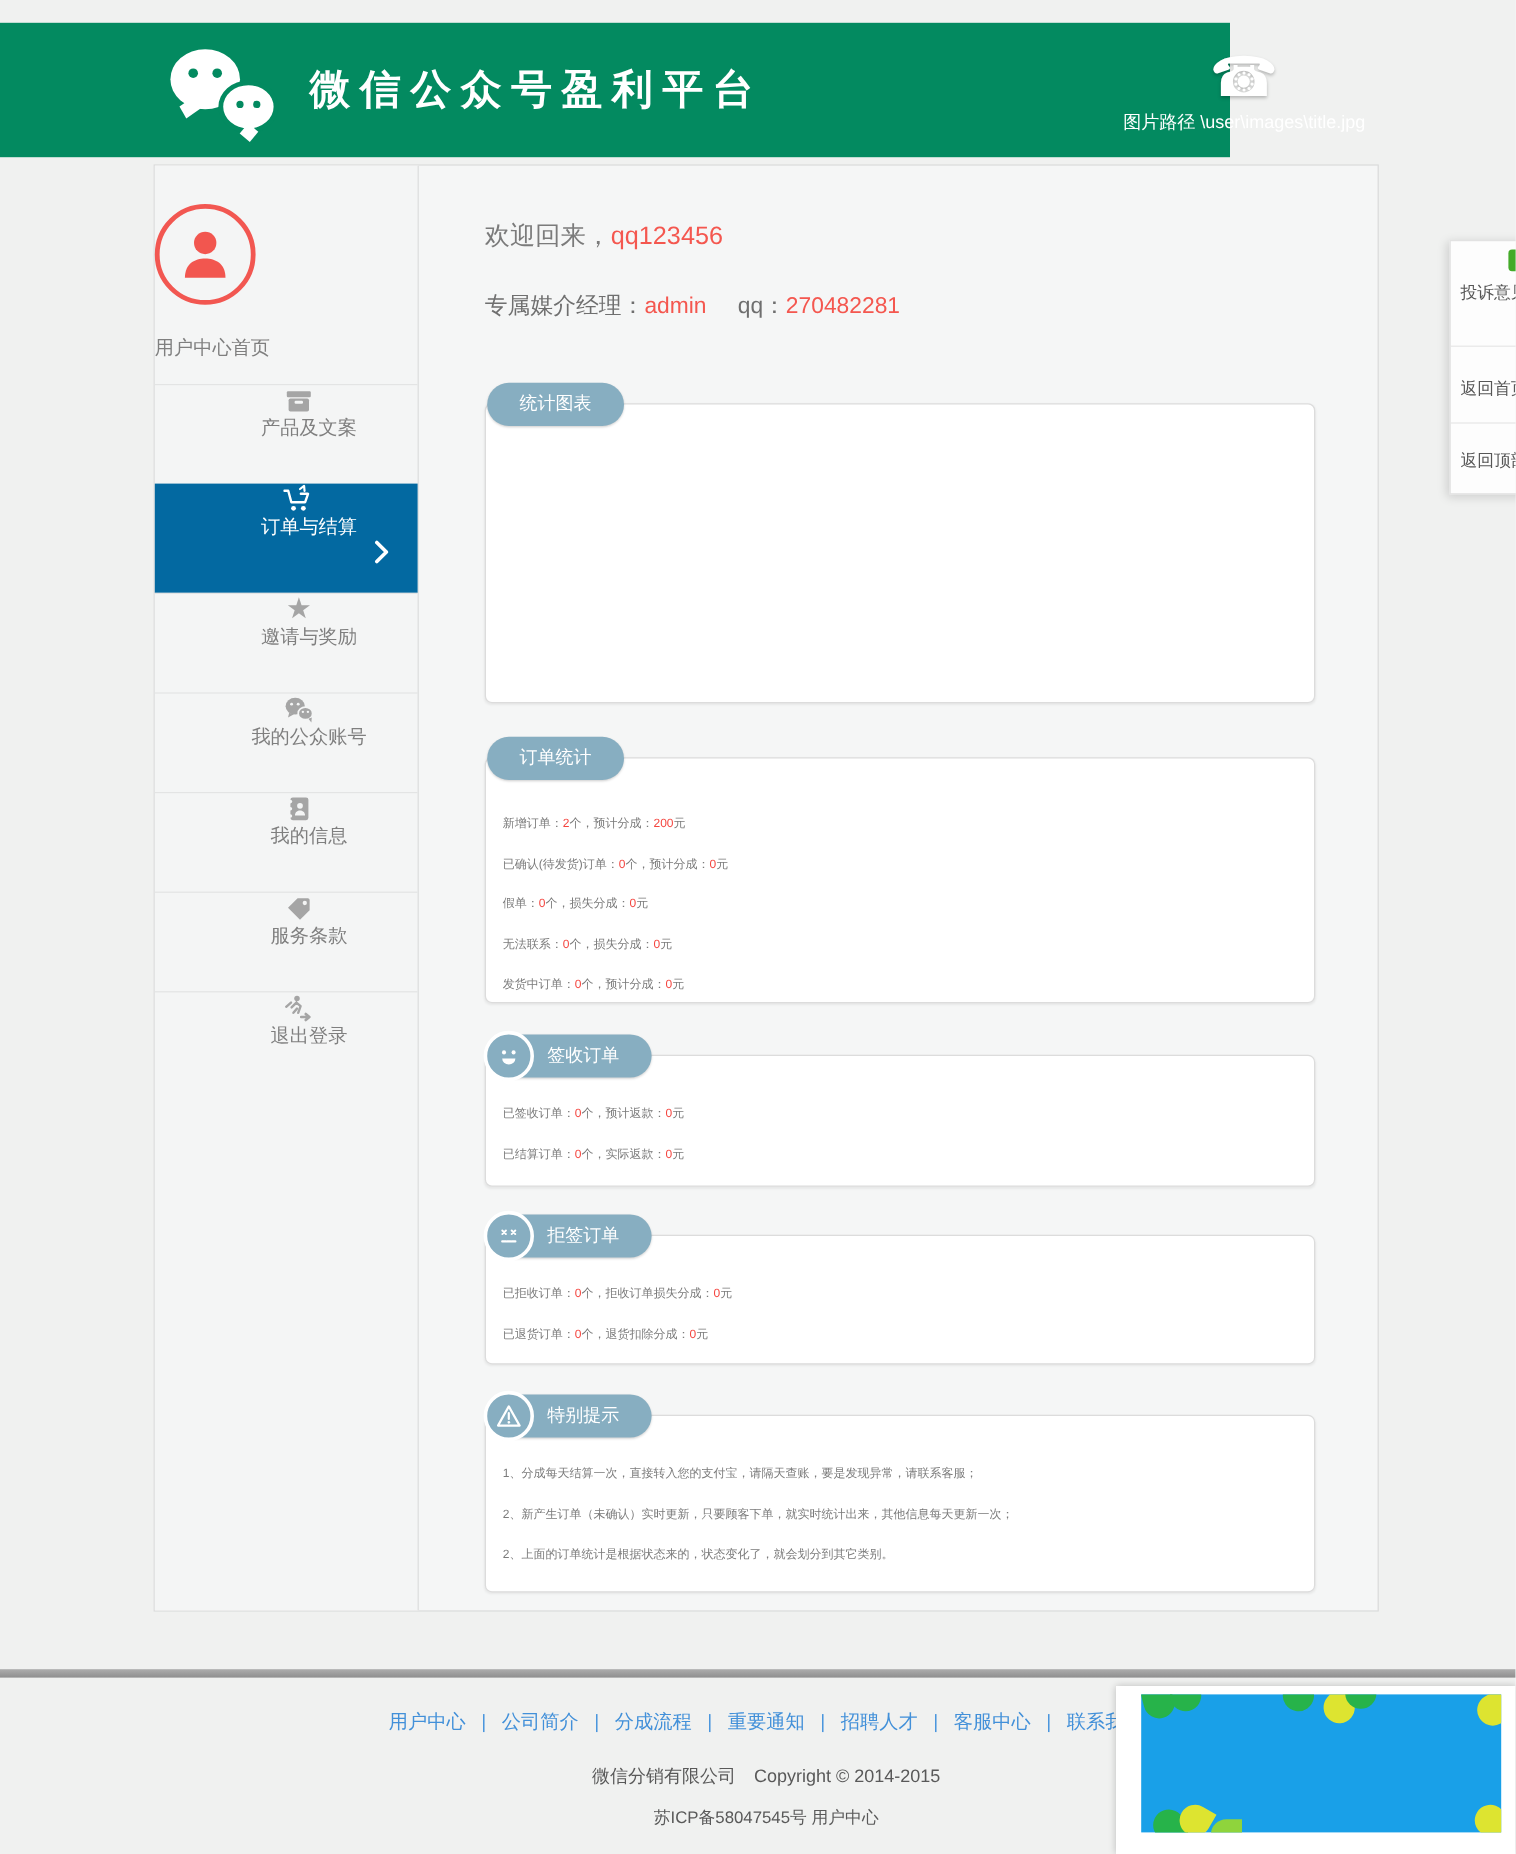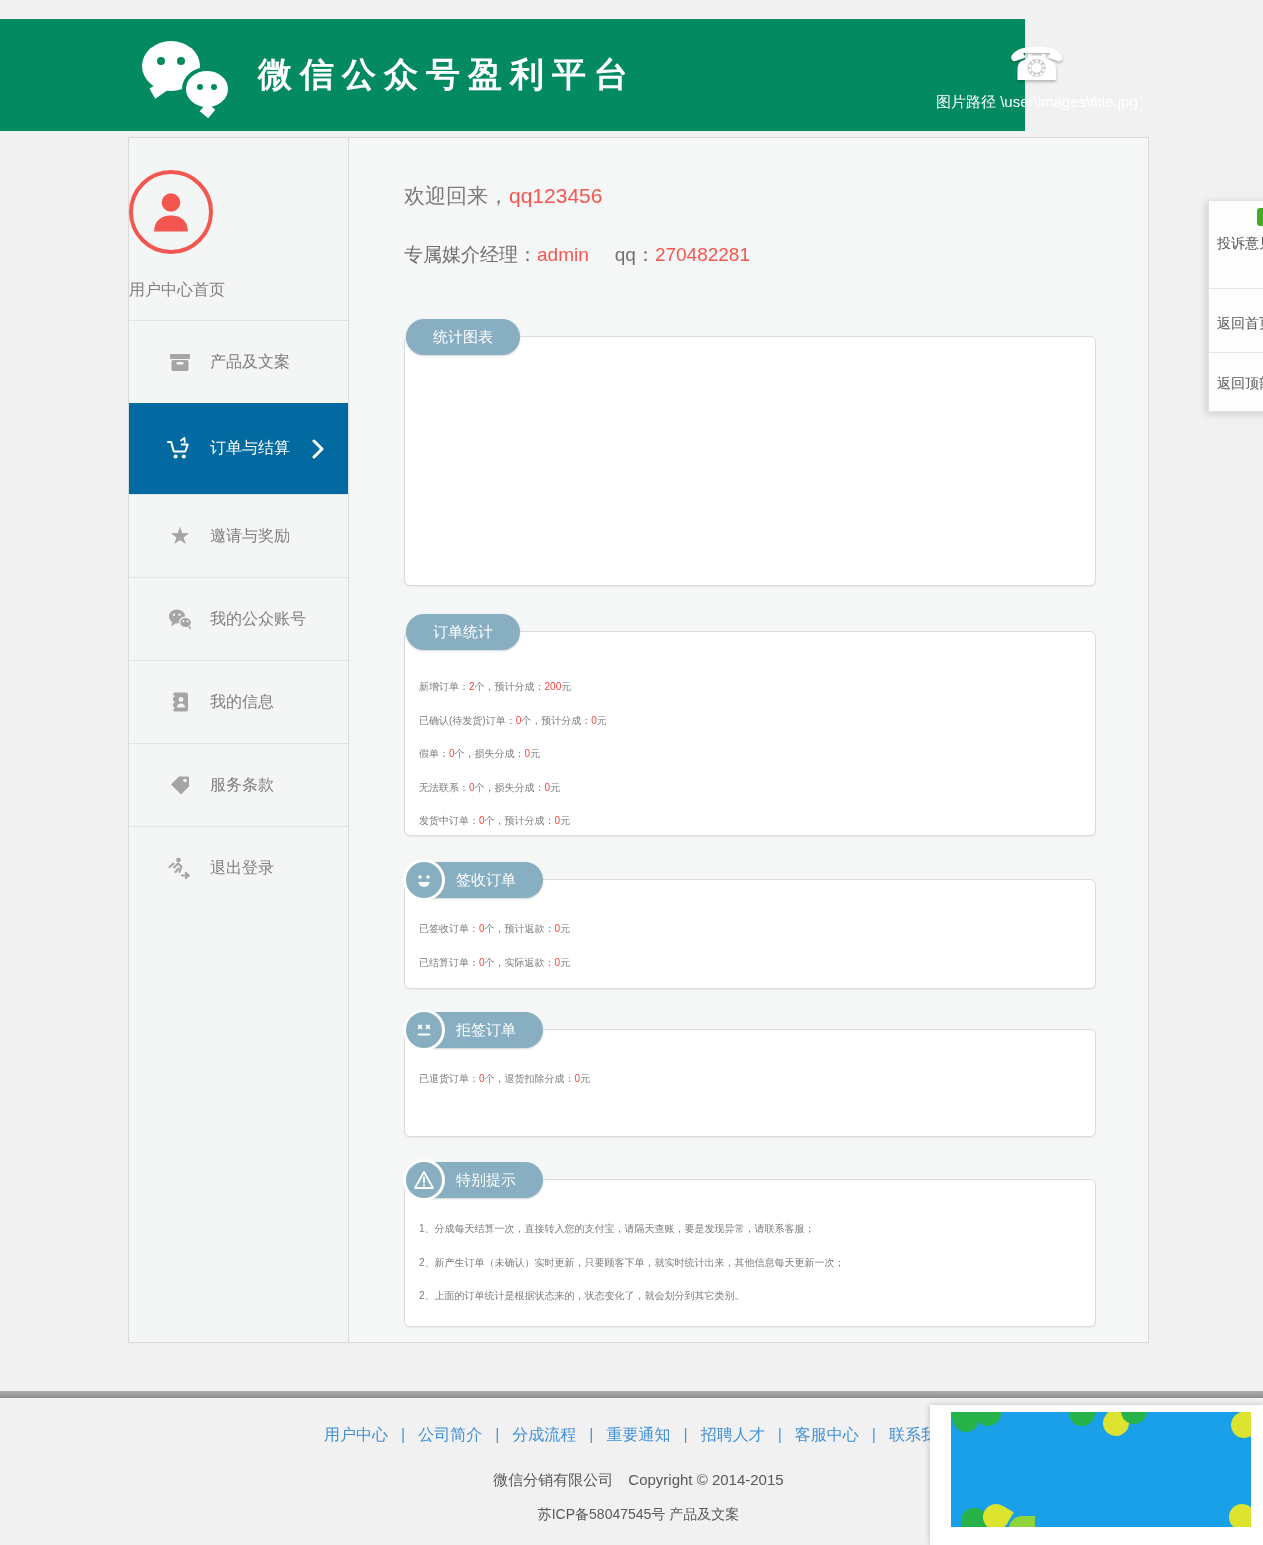--- a/index.html
+++ b/index.html
@@ -36,21 +36,21 @@
     position:absolute; left:128px; top:137px; width:1021px; height:1206px;
     background:#f5f6f6; border:1px solid #d9dada;
   }
   .sidebar { position:absolute; left:0; top:0; width:220px; height:100%;
     background:#f4f5f5; border-right:1px solid #dcdddd; }
   .user-block { height:182px; padding-top:32px; }
   .avatar-ring { display:inline-flex; align-items:center; justify-content:center;
     width:84px; height:84px; border-radius:50%; border:4px solid #f25751; background:#f4f5f5; }
   .user-label { display:block; margin-top:26px; font-size:16px; color:#7f7f7f; }
   .nav-item { position:relative; display:flex; align-items:center; height:83px;
-    padding-left:38px; border-top:1px solid #e3e4e4; cursor:pointer; }
+    padding-left:38px; border-top:1px solid #e3e4e4; cursor:pointer;flex-direction:column; }
   .nav-item .nav-ic { width:26px; height:26px; display:flex; align-items:center; justify-content:center;
     margin-right:17px; color:#a5a5a5; font-size:24px; line-height:24px; }
   .nav-item .nav-label { font-size:16px; color:#7f7f7f; }
   .nav-item.active { height:91px; background:#0369a1; border-top:none; }
   .nav-item.active .nav-label { color:#fff; }
   .nav-item.active .nav-ic { color:#fff; }
   .chevron { margin-left:auto; margin-right:24px; display:flex; }
 
   
   .main { position:absolute; left:224px; top:0; width:800px; height:100%; }
@@ -284,20 +284,21 @@
       <span class="pill-badge-icon">
         <svg width="26" height="26" viewBox="0 0 26 26">
           <path d="M7.6 8.4 l3 3 M10.6 8.4 l-3 3 M15.4 8.4 l3 3 M18.4 8.4 l-3 3" stroke="#fff" stroke-width="1.6" stroke-linecap="round"></path>
           <path d="M7.5 17.5 h3 M11.5 17.5 h3 M15.5 17.5 h3" stroke="#fff" stroke-width="1.8" stroke-linecap="round"></path>
         </svg>
       </span>
       <span>拒签订单</span>
     </div>
     <div class="box box-rejected">
       <div class="rows">
+        <div class="row"><span>已拒收订单：</span><span class="red">0</span><span>个，拒收订单损失分成：</span><span class="red">0</span><span>元</span></div>
         <div class="row"><span>已退货订单：</span><span class="red">0</span><span>个，退货扣除分成：</span><span class="red">0</span><span>元</span></div>
       </div>
     </div>
 
     <div class="pill pill-notice has-icon">
       <span class="pill-badge-icon">
         <svg width="26" height="26" viewBox="0 0 26 26">
           <path d="M13 5 L22 21 H4 Z" fill="none" stroke="#fff" stroke-width="1.8" stroke-linejoin="round"></path>
           <path d="M13 10.5 v5" stroke="#fff" stroke-width="1.8" stroke-linecap="round"></path>
           <circle cx="13" cy="18.3" r="1.1" fill="#fff"></circle>
@@ -329,21 +330,21 @@
   </div>
 </div>
 
 <div class="footer-bar"></div>
 
 <div class="footer">
   <div class="footer-links">
     <a href="#">用户中心</a><span class="sep">|</span><a href="#">公司简介</a><span class="sep">|</span><a href="#">分成流程</a><span class="sep">|</span><a href="#">重要通知</a><span class="sep">|</span><a href="#">招聘人才</a><span class="sep">|</span><a href="#">客服中心</a><span class="sep">|</span><a href="#">联系我们</a>
   </div>
   <div class="company-line">微信分销有限公司　Copyright © 2014-2015</div>
-  <div class="icp-line">苏ICP备58047545号 产品及文案</div>
+  <div class="icp-line">苏ICP备58047545号 用户中心</div>
 </div>
 
 <div class="ad-panel">
   <div class="ad-blue">
     <span class="leaf g" style="left:2px;   top:-6px;  transform:rotate(-15deg);"></span>
     <span class="leaf g" style="left:24px;  top:-12px; transform:rotate(20deg);"></span>
     <span class="leaf g" style="left:118px; top:-12px; transform:rotate(10deg);"></span>
     <span class="leaf y" style="left:152px; top:-2px;  transform:rotate(40deg);"></span>
     <span class="leaf g" style="left:170px; top:-14px; transform:rotate(0deg);"></span>
     <span class="leaf y" style="left:280px; top:0px;   transform:rotate(60deg);"></span>

